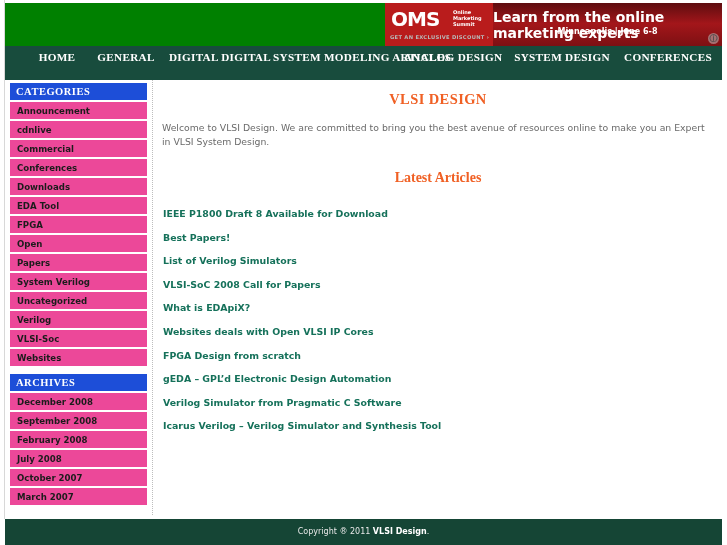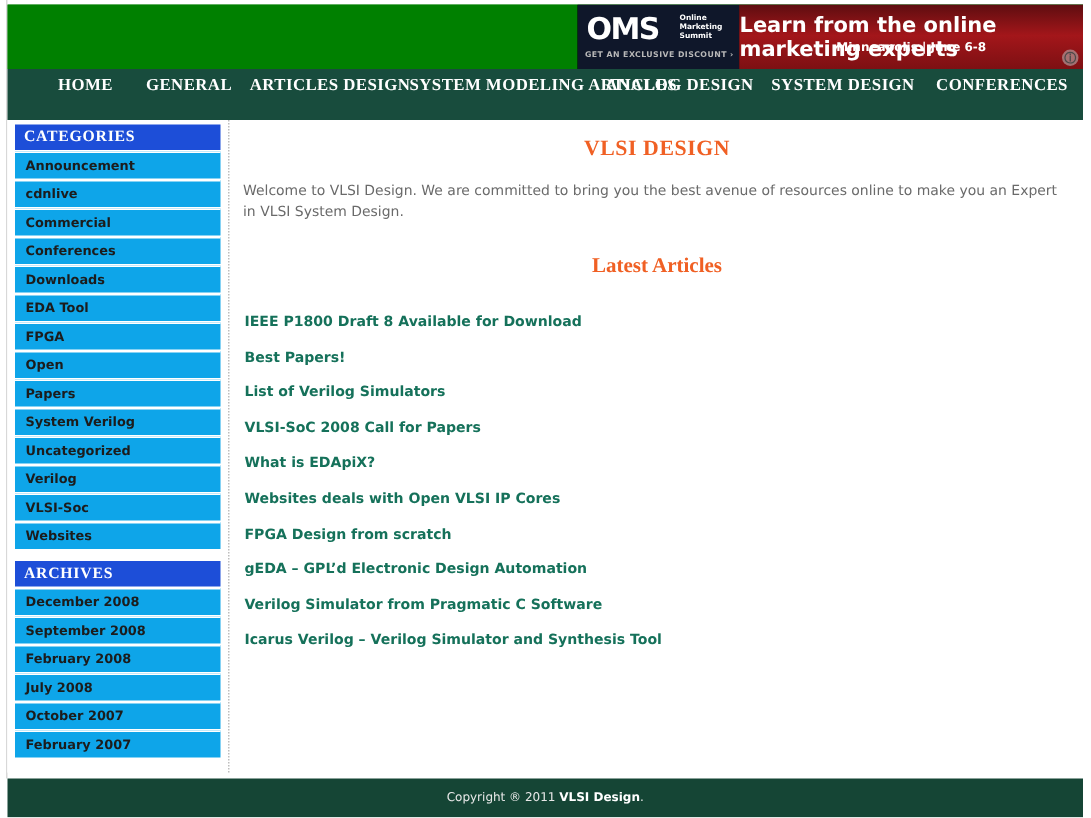--- a/index.html
+++ b/index.html
@@ -53,21 +53,21 @@
     position: absolute;
     left: 380px; top: 0;
     width: 337px; height: 43px;
     background: #000000;
     overflow: hidden;
   }
   .ad-left {
     position: absolute;
     left: 0; top: 0;
     width: 108px; height: 43px;
-    background: #0f172a;
+    background: #b91c1c;
   }
   .ad-logo {
     position: absolute;
     left: 6px; top: 6px;
     color: #ffffff;
     font-family: "DejaVu Sans", sans-serif;
     font-weight: bold;
     font-size: 20px;
     letter-spacing: -1px;
     line-height: 20px;
@@ -186,21 +186,21 @@
     height: 17px;
     line-height: 11px;
   }
   .widget-list {
     list-style: none;
     margin: 0;
     padding: 0;
   }
   .widget-list li {
     margin: 1px 5px 0 5px;
-    background: #0ea5e9;
+    background: #ec4899;
     border-top: 1px solid #ffffff;
     color: #1c1c1c;
     font-family: "DejaVu Sans", sans-serif;
     font-size: 8.6px;
     font-weight: bold;
     padding: 4px 7px 4px 7px;
     height: 18px;
     line-height: 10px;
     cursor: pointer;
   }
@@ -302,21 +302,21 @@
         <div class="ad-subline">Minneapolis | June 6-8</div>
         <div class="ad-choices-icon">ⓘ</div>
       </div>
     </div>
   </div>
 
   <div class="navbar">
     <div class="nav-row" id="nav-row">
         <div class="nav-item" style="left: 22px; width: 60px;">HOME</div>
         <div class="nav-item" style="left: 86px; width: 70px;">GENERAL</div>
-        <div class="nav-item" style="left: 160px; width: 110px;">ARTICLES DESIGN</div>
+        <div class="nav-item" style="left: 160px; width: 110px;">DIGITAL DIGITAL</div>
         <div class="nav-item" style="left: 268px; width: 125px;">SYSTEM MODELING ARTICLES</div>
         <div class="nav-item" style="left: 393px; width: 110px;">ANALOG DESIGN</div>
         <div class="nav-item" style="left: 503px; width: 108px;">SYSTEM DESIGN</div>
         <div class="nav-item" style="left: 611px; width: 104px;">CONFERENCES</div>
       </div>
   </div>
 
   <div class="body-area">
 
     <div class="sidebar">
@@ -342,21 +342,21 @@
       </div>
 
       <div class="widget" style="margin-top:8px;">
         <div class="widget-title">ARCHIVES</div>
         <ul class="widget-list" id="archives-list">
             <li>December 2008</li>
             <li>September 2008</li>
             <li>February 2008</li>
             <li>July 2008</li>
             <li>October 2007</li>
-            <li>February 2007</li>
+            <li>March 2007</li>
           </ul>
       </div>
 
     </div>
 
     <div class="content">
       <div class="content-title">VLSI DESIGN</div>
       <p class="content-intro">Welcome to VLSI Design. We are committed to bring you the best avenue of resources online to make you an Expert in VLSI System Design.</p>
       <div class="content-subtitle">Latest Articles</div>
       <ul class="article-list" id="article-list">

